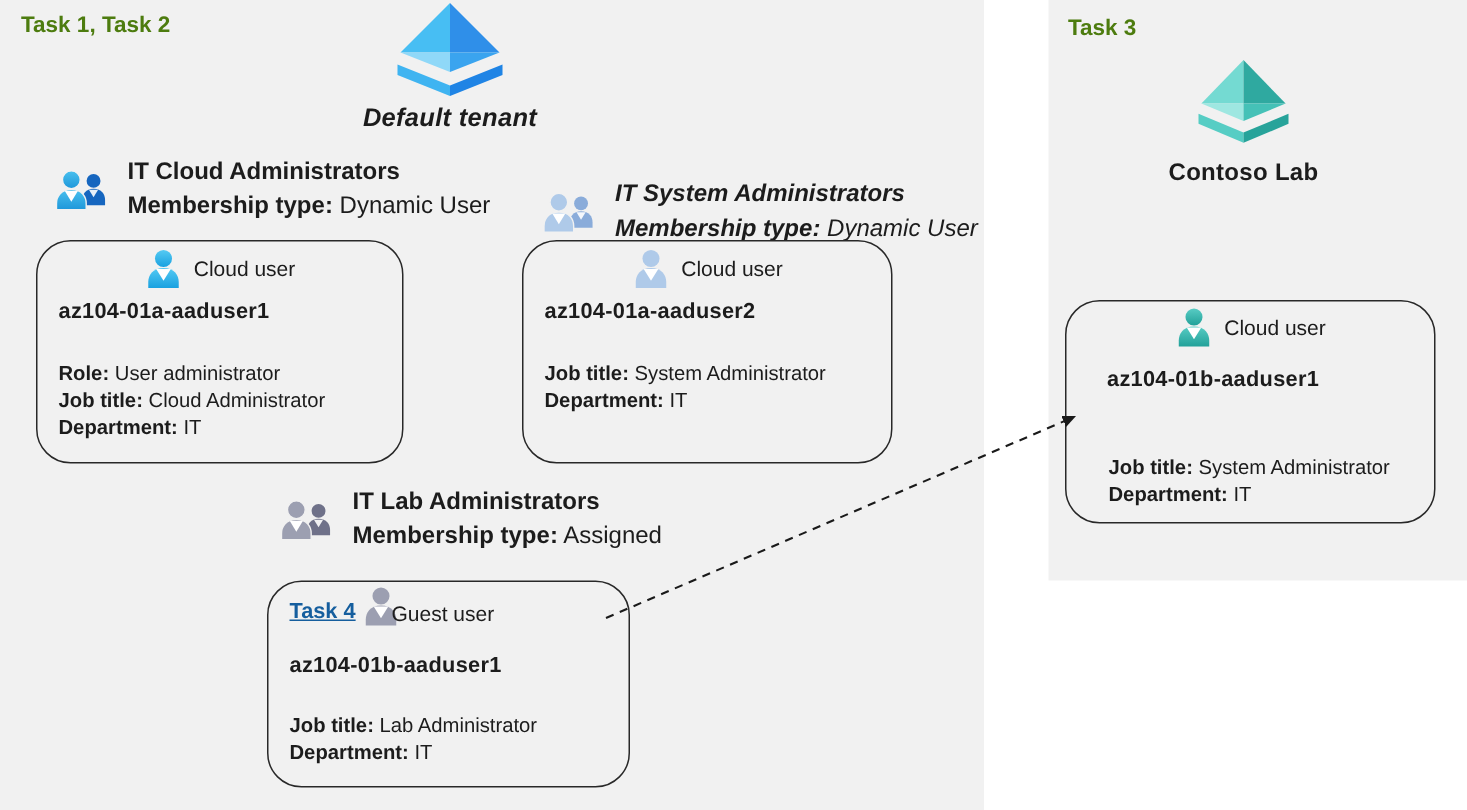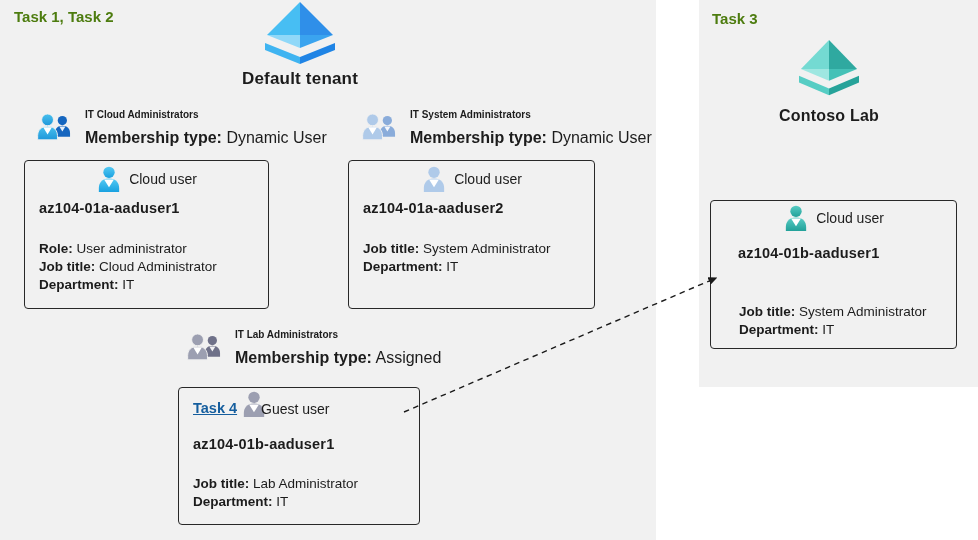--- a/index.html
+++ b/index.html
@@ -11,42 +11,42 @@
   #left-panel{left:0;top:0;width:656px;height:540px;}
   #right-panel{left:699px;top:0;width:279px;height:387px;}
   .task-label{position:absolute;color:#4d7c0f;font-weight:700;font-size:15px;}
   .tenant-head{position:absolute;text-align:center;}
   .tenant-title{font-weight:700;font-size:17px;margin-top:5px;letter-spacing:.2px;}
   .tenant-title.small{font-size:16px;margin-top:20px;}
   .tenant-title.small2{font-size:16px;margin-top:7px;}
   .group{position:absolute;display:flex;}
   .group .g-icon{margin-top:7px;flex:0 0 auto;}
   .g-text{margin-left:12px;}
-  .g-name{font-weight:700;font-size:10px;line-height:17px;margin-top:1px;}
+  .g-name{font-weight:700;font-size:16px;line-height:17px;margin-top:1px;}
   .g-mem{font-size:16px;line-height:17px;margin-top:6px;}
   .lbl{font-weight:700;}
-  .card{position:absolute;border:1.4px solid #282828;border-radius:4px;background:transparent;}
+  .card{position:absolute;border:1.4px solid #282828;border-radius:23px;background:transparent;}
   .c-header{position:absolute;left:0;right:0;display:flex;align-items:center;justify-content:center;}
   .c-header .user-type{font-size:14px;margin-left:7px;}
   .c-name{position:absolute;font-weight:700;font-size:14.5px;letter-spacing:.2px;}
   .c-lines{position:absolute;font-size:13.5px;line-height:18px;}
   .c3-task{position:absolute;color:#155e9e;font-weight:700;font-size:14.5px;}
   .abs{position:absolute;}
   svg{display:block;}
 </style>
 </head>
 <body>
 
 <div id="left-panel" class="panel"></div>
 
 <div id="right-panel" class="panel"></div>
 
 <div class="task-label" style="left:14px;top:8px;">Task 1, Task 2</div>
 
-<div class="tenant-head" style="left:224px;top:2px;width:152px;">
+<div class="tenant-head" style="left:224px;top:2px;width:152px;font-style:italic;">
   <svg width="74" height="62" viewBox="0 0 74 62" style="margin:0 auto;">
     <path d="M37,0 L4,33 L37,33 Z" fill="#47bef3"></path>
     <path d="M37,0 L70,33 L37,33 Z" fill="#2f8fe9"></path>
     <path d="M4,33 L37,46 L37,33 Z" fill="#8fd8f8"></path>
     <path d="M70,33 L37,46 L37,33 Z" fill="#3aa4ef"></path>
     <path d="M2,41 L37,55 L37,62 L2,48 Z" fill="#3fb4f1"></path>
     <path d="M72,41 L37,55 L37,62 L72,48 Z" fill="#1f84e5"></path>
   </svg>
   <div class="tenant-title">Default tenant</div>
 </div>
@@ -65,21 +65,21 @@
     <circle cx="12.5" cy="8.2" r="6.4" fill="url(#pgA)" stroke="#f1f1f1" stroke-width="1"></circle>
     <path d="M12.5,15.2 C4.8,15.2 1.8,20.4 1.8,25.2 L1.8,29.8 L23.2,29.8 L23.2,25.2 C23.2,20.4 20.2,15.2 12.5,15.2 Z" fill="url(#pgA)" stroke="#f1f1f1" stroke-width="1"></path>
     <path d="M7.8,16.2 L12.5,24 L17.2,16.2 Z" fill="#ffffff"></path>
   </svg>
   <div class="g-text">
     <div class="g-name">IT Cloud Administrators</div>
     <div class="g-mem"><span class="lbl">Membership type:</span> <span>Dynamic User</span></div>
   </div>
 </div>
 
-<div class="group" style="left:361px;top:105px;">
+<div class="group" style="left:361px;top:120px;font-style:italic;">
   <svg class="g-icon" width="37" height="32" viewBox="0 0 40 34">
     <circle cx="28.5" cy="9" r="5" fill="#8aacda"></circle>
     <path d="M28.5,14.7 C22.8,14.7 20.5,18.6 20.5,22.6 L20.5,26.5 L36.8,26.5 L36.8,22.6 C36.8,18.6 34.2,14.7 28.5,14.7 Z" fill="#8aacda"></path>
     <path d="M25.2,15.4 L28.5,20.8 L31.8,15.4 Z" fill="#ffffff" opacity="0.9"></path>
     <circle cx="12.5" cy="8.2" r="6.4" fill="#afcae9" stroke="#f1f1f1" stroke-width="1"></circle>
     <path d="M12.5,15.2 C4.8,15.2 1.8,20.4 1.8,25.2 L1.8,29.8 L23.2,29.8 L23.2,25.2 C23.2,20.4 20.2,15.2 12.5,15.2 Z" fill="#afcae9" stroke="#f1f1f1" stroke-width="1"></path>
     <path d="M7.8,16.2 L12.5,24 L17.2,16.2 Z" fill="#ffffff"></path>
   </svg>
   <div class="g-text">
     <div class="g-name">IT System Administrators</div>

